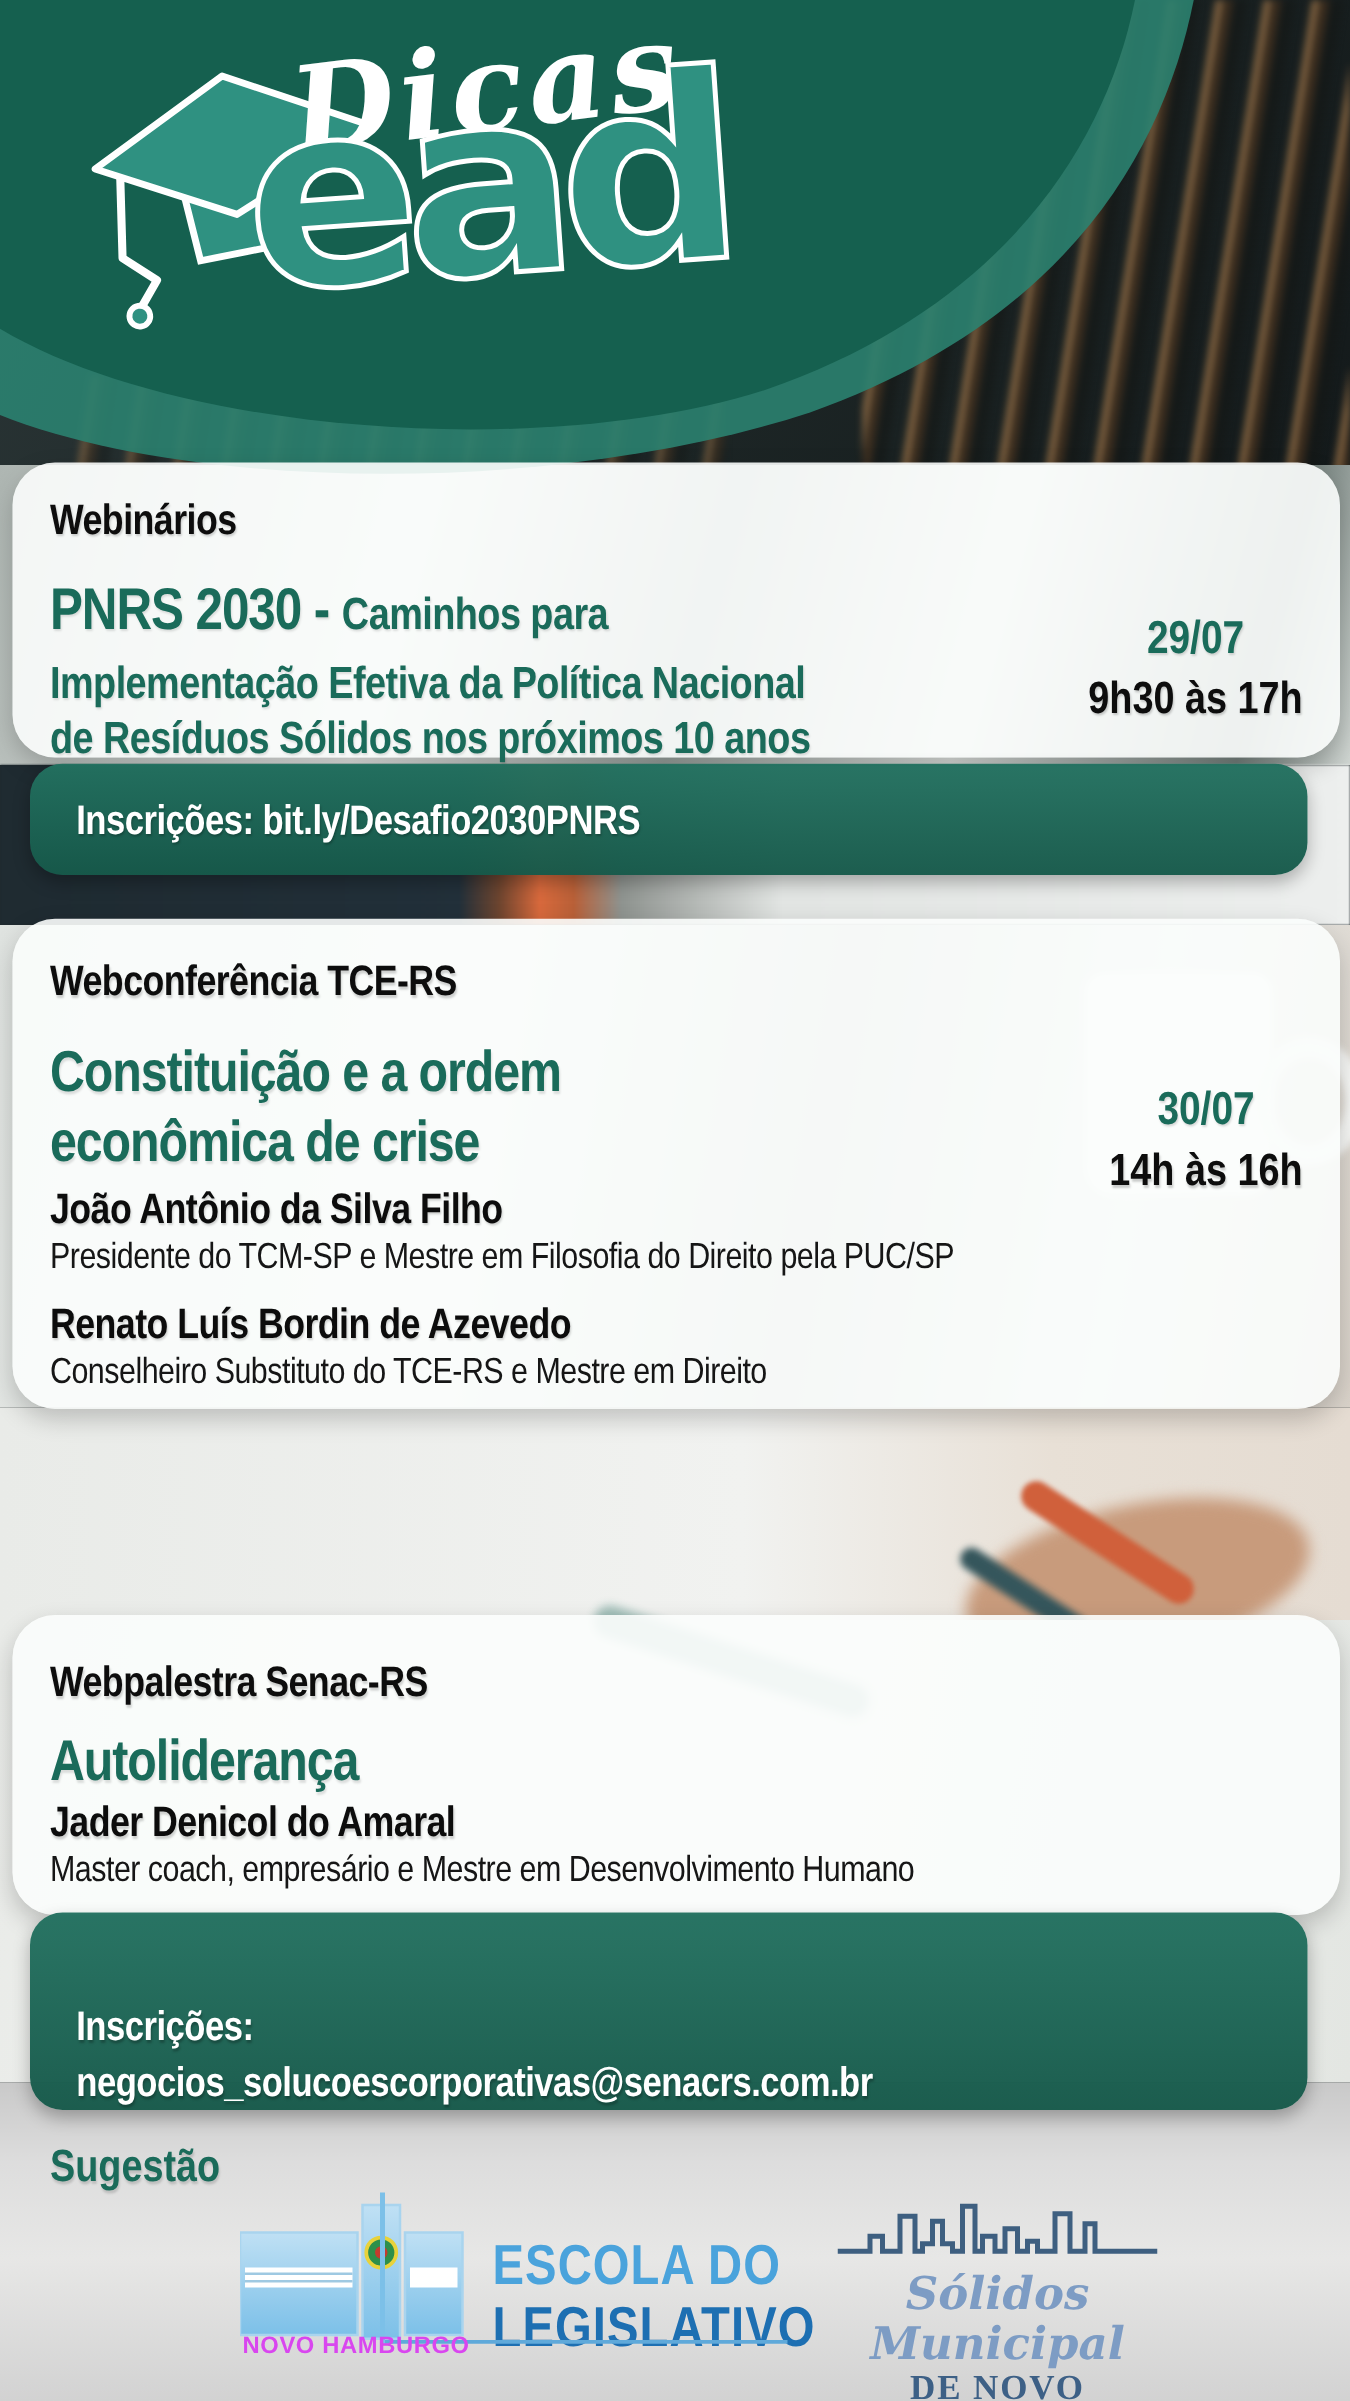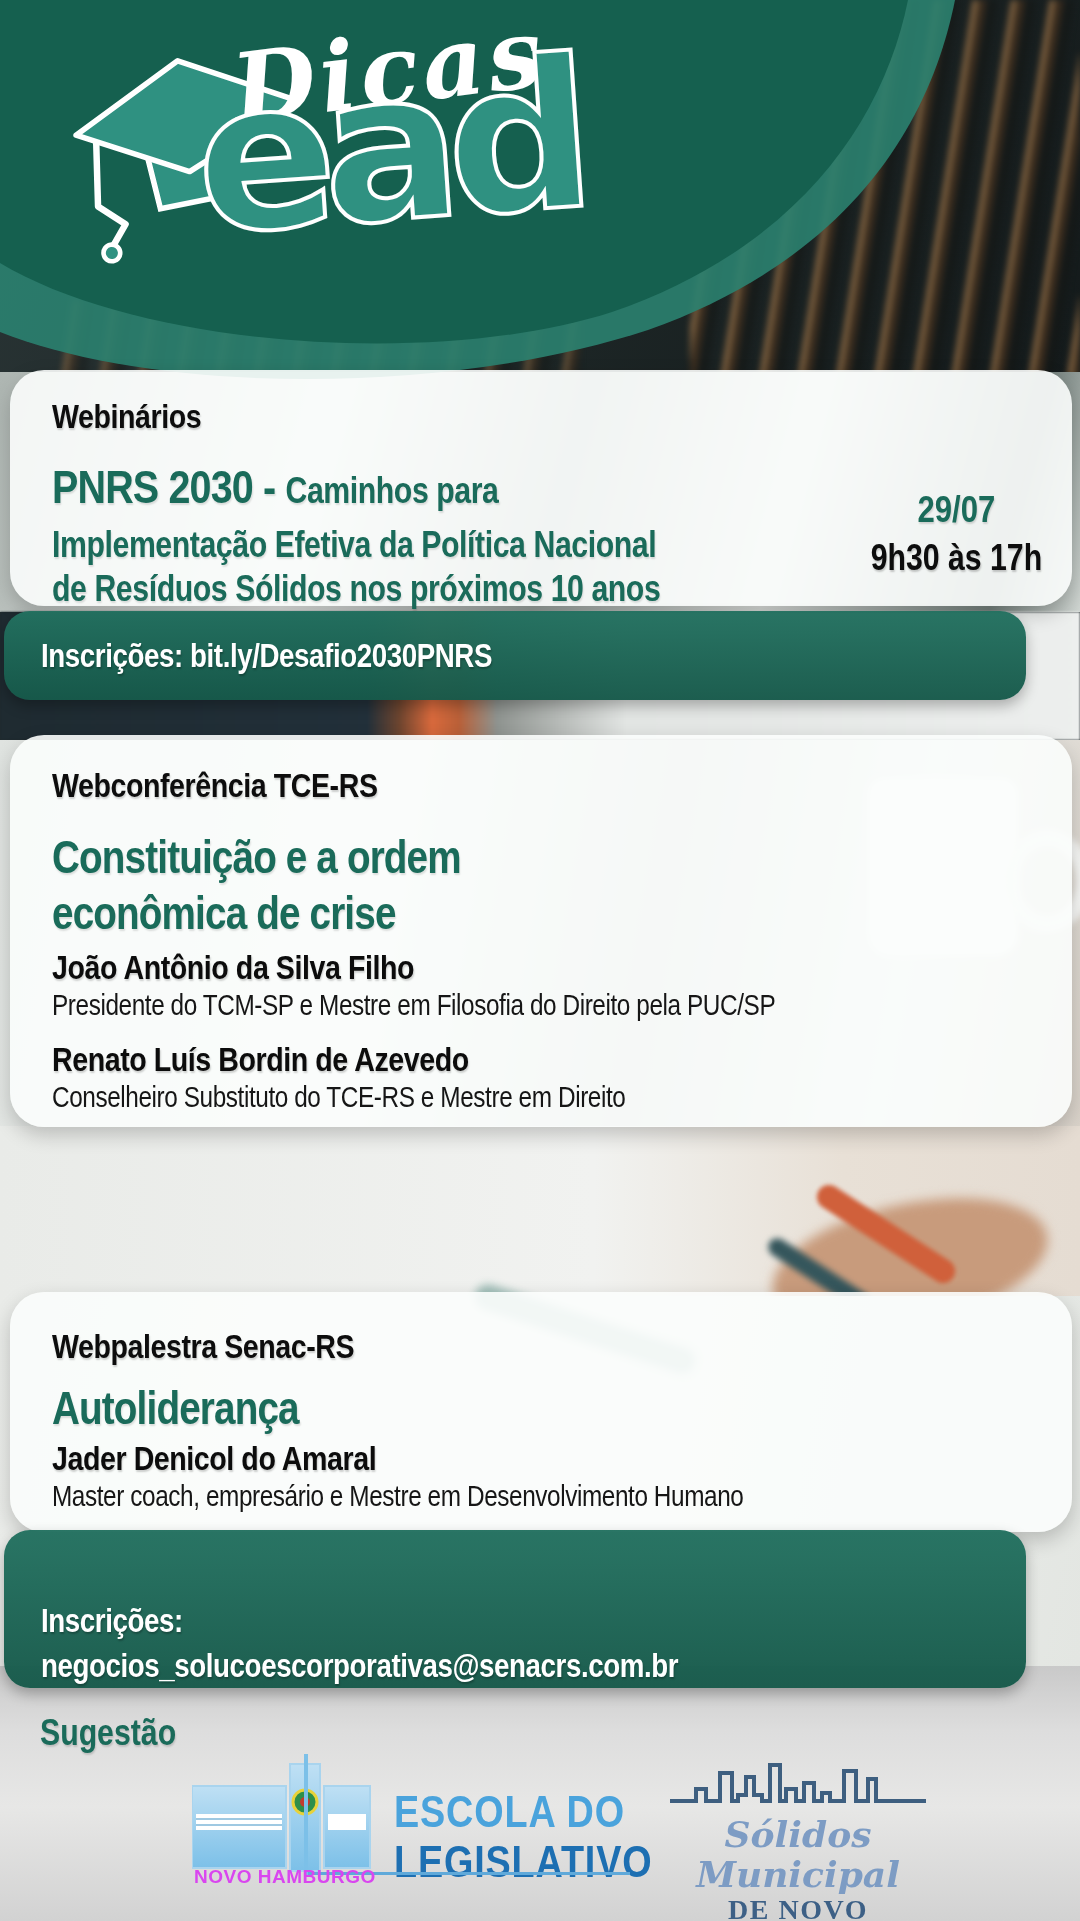--- a/index.html
+++ b/index.html
@@ -32,37 +32,37 @@
   .header-logo{position:absolute;left:0;top:0;width:720px;height:330px;z-index:4;}
   .logo-script{position:absolute;left:232px;top:14px;font-family:"DejaVu Serif",serif;font-style:italic;font-weight:600;
      font-size:96px;color:#ffffff;transform:rotate(-7deg);letter-spacing:4px;}
   .logo-word{position:absolute;left:196px;top:48px;font-family:"DejaVu Sans",sans-serif;font-weight:800;font-size:206px;line-height:200px;
      color:#2f9181;letter-spacing:-14px;transform:rotate(-4deg);-webkit-text-stroke:4px #ffffff;}
   .cap{position:absolute;left:66px;top:40px;transform:rotate(-10deg);}
 
   
   .card{position:absolute;left:10px;width:1062px;background:rgba(251,253,252,0.9);border-radius:34px;
         box-shadow:0 8px 20px rgba(0,0,0,.20);z-index:4;}
-  .pad{position:relative;height:100%;padding:0 42px;box-sizing:border-box;}
+  .pad{position:relative;height:100%;padding:0 30px;box-sizing:border-box;}
   .cond{transform:scaleX(0.84);transform-origin:0 50%;white-space:nowrap;}
   .cat{font-size:34px;font-weight:800;color:#0d0d0d;letter-spacing:-.5px;line-height:40px;text-shadow:1px 2px 2px rgba(0,0,0,.18);}
   .teal{color:#1a6b5a;}
   .h-big{font-size:47px;font-weight:800;letter-spacing:-1px;}
   .h-med{font-size:36px;font-weight:800;letter-spacing:-.5px;}
   .h1{font-size:46px;font-weight:800;letter-spacing:-1px;line-height:56px;color:#1a6b5a;text-shadow:1px 2px 2px rgba(0,0,0,.12);}
   .tl{line-height:44px;color:#1a6b5a;text-shadow:1px 2px 2px rgba(0,0,0,.12);}
   .name{font-size:34px;font-weight:800;color:#0c0c0c;letter-spacing:-.5px;line-height:40px;text-shadow:1px 2px 2px rgba(0,0,0,.18);}
   .role{font-size:29px;font-weight:400;color:#161616;letter-spacing:-.5px;line-height:36px;}
   .side{position:absolute;right:30px;text-align:center;}
   .side .cond{transform-origin:100% 50%;}
   .date{font-size:37px;font-weight:800;color:#1a6b5a;line-height:44px;text-shadow:1px 2px 2px rgba(0,0,0,.15);}
   .time{font-size:36px;font-weight:800;color:#0d0d0d;line-height:42px;text-shadow:1px 2px 2px rgba(0,0,0,.2);}
 
   
-  .banner{position:absolute;left:4px;width:1022px;border-radius:26px;z-index:5;color:#fff;
+  .banner{position:absolute;left:24px;width:1022px;border-radius:26px;z-index:5;color:#fff;
      background:linear-gradient(180deg,rgba(35,113,96,.97) 0%,rgba(22,89,74,.97) 100%);
      box-shadow:0 6px 14px rgba(0,0,0,.28);box-sizing:border-box;padding-left:37px;
      display:flex;flex-direction:column;justify-content:center;}
   .bl{font-size:33px;font-weight:800;line-height:45px;letter-spacing:-.5px;text-shadow:1px 2px 2px rgba(0,0,0,.25);}
 
   
   .sugestao{position:absolute;left:40px;top:1712px;font-size:36px;font-weight:800;color:#1a6b5a;z-index:4;
             text-shadow:1px 2px 2px rgba(0,0,0,.15);}
   .escola{position:absolute;left:162px;top:1752px;width:480px;height:150px;z-index:4;}
   .esc-l1{position:absolute;left:232px;top:34px;font-size:45px;font-weight:800;color:#4aa3dc;letter-spacing:1px;}
@@ -138,20 +138,24 @@
 
   <div class="card" style="top:735px;height:392px;">
     <div class="pad">
       <div class="cat cond" style="margin-top:30px;">Webconferência TCE-RS</div>
       <div class="h1 cond" style="margin-top:24px;">Constituição e a ordem</div>
       <div class="h1 cond">econômica de crise</div>
       <div class="name cond" style="margin-top:6px;">João Antônio da Silva Filho</div>
       <div class="role cond">Presidente do TCM-SP e Mestre em Filosofia do Direito pela PUC/SP</div>
       <div class="name cond" style="margin-top:16px;">Renato Luís Bordin de Azevedo</div>
       <div class="role cond">Conselheiro Substituto do TCE-RS e Mestre em Direito</div>
+      <div class="side" style="top:100px;">
+        <div class="date cond">30/07</div>
+        <div class="time cond" style="margin-top:6px;">14h às 16h</div>
+      </div>
     </div>
   </div>
 
 
   <div class="card" style="top:1292px;height:240px;">
     <div class="pad">
       <div class="cat cond" style="margin-top:34px;">Webpalestra Senac-RS</div>
       <div class="h1 cond" style="margin-top:14px;">Autoliderança</div>
       <div class="name cond" style="margin-top:2px;">Jader Denicol do Amaral</div>
       <div class="role cond">Master coach, empresário e Mestre em Desenvolvimento Humano</div>

